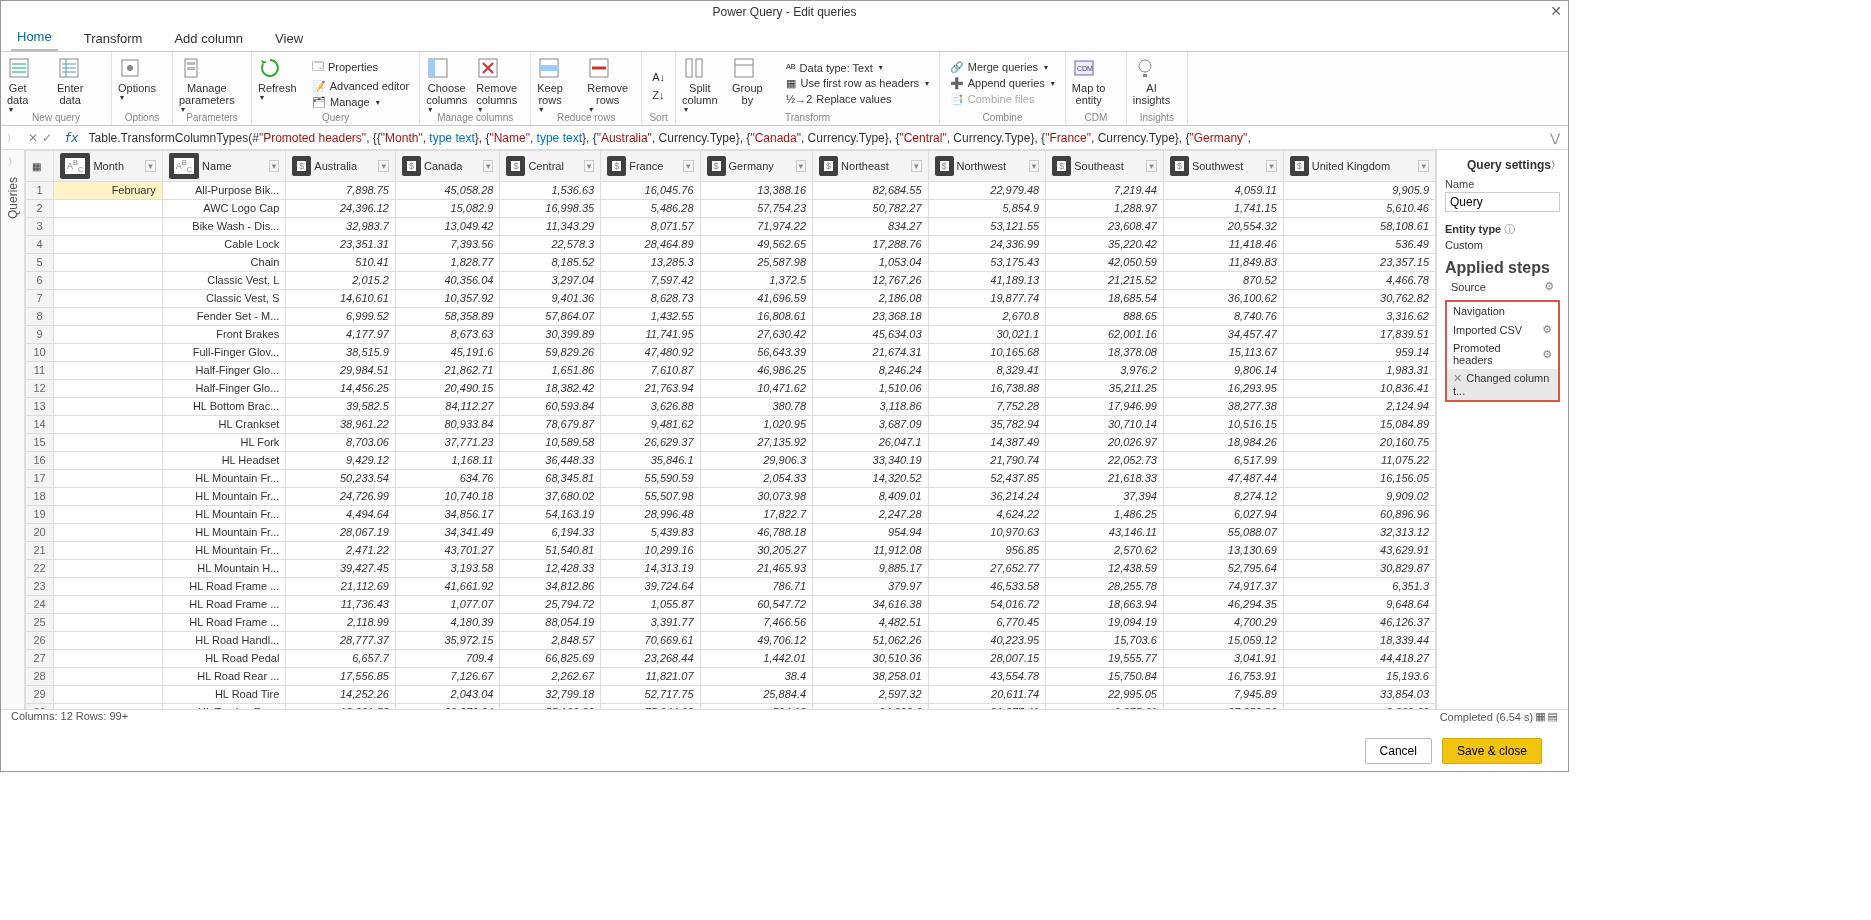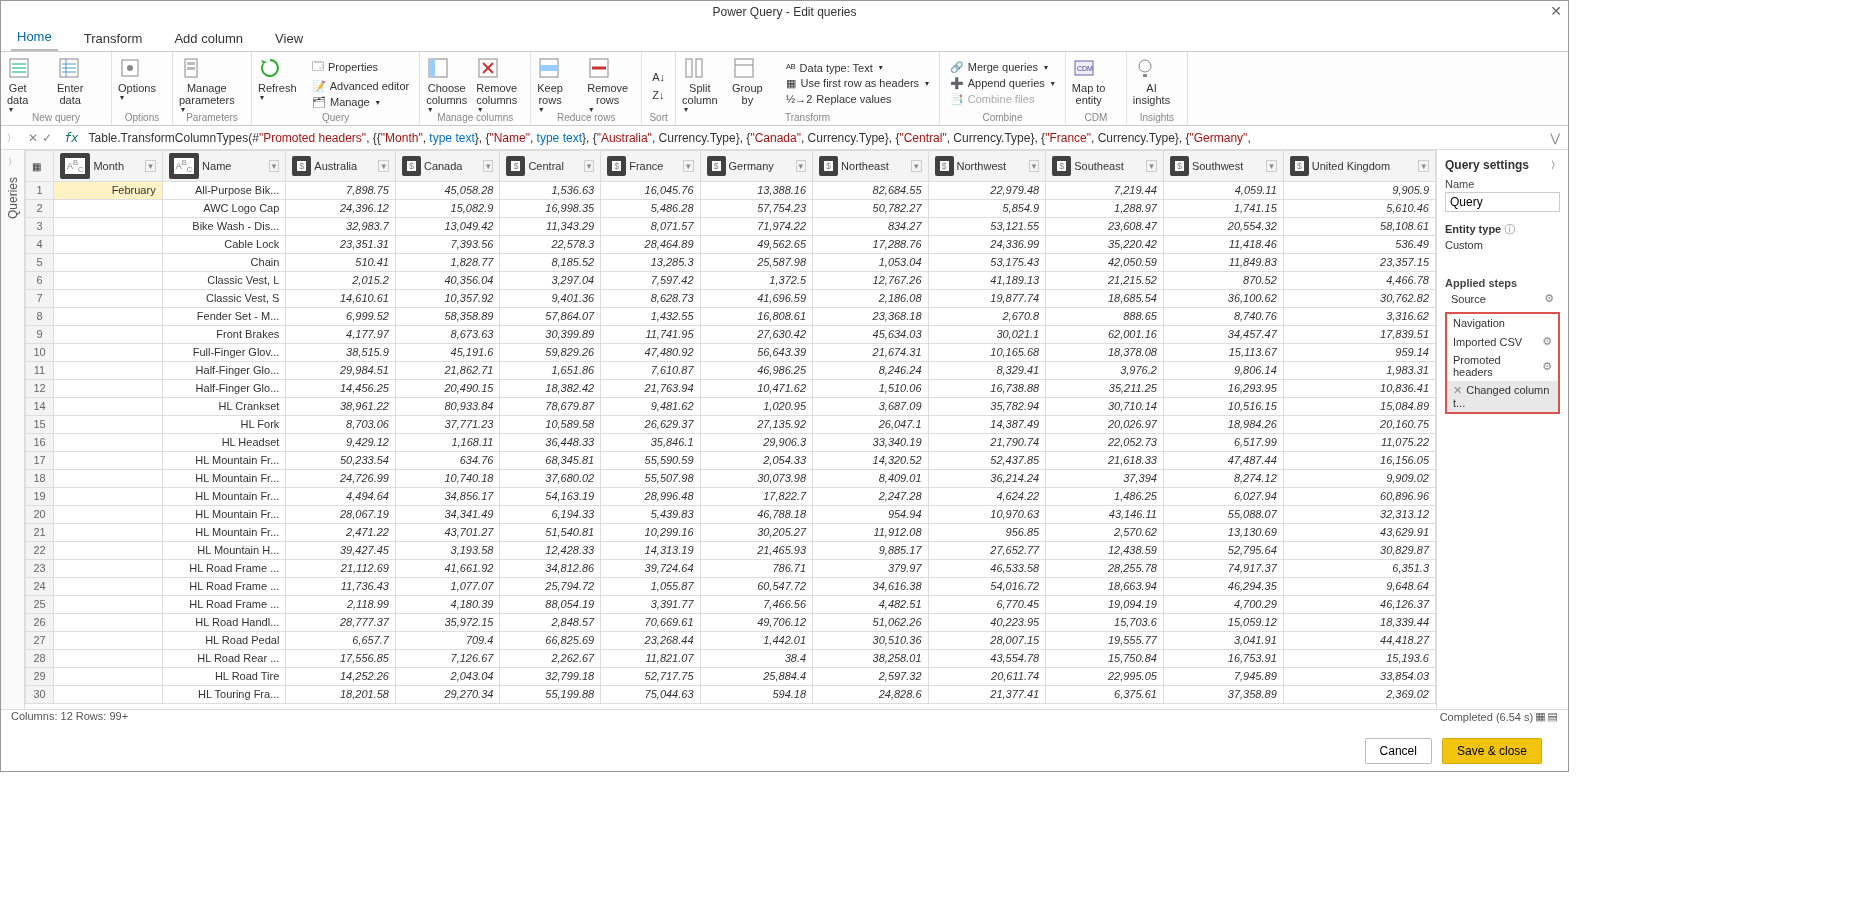--- a/index.html
+++ b/index.html
@@ -38,26 +38,26 @@
   table.grid th { background: #f4f4f4; font-weight: normal; text-align: left; position: relative;}
   table.grid th.rownum, table.grid td.rownum { background:#f4f4f4; text-align:center; color:#666; width:28px;}
   table.grid th.corner { width:28px; background:#f4f4f4;}
   table.grid th .col-h { display:flex; align-items:center; gap:3px;}
   table.grid th .type-ic { font-size:9px; background:#fff; border:5px solid #404040; padding:0 2px; border-radius:2px; color:#888;}
   table.grid th .filter-ic { margin-left:auto; font-size:9px; color:#888; border:1px solid #ccc; padding:0 2px;}
   table.grid td.num { text-align: right; font-style: italic;}
   table.grid td.txt { text-align: right;}
   table.grid tr.sel td.month { background:#fff3c6;}
   .settings { width: 132px; min-width:132px; border-left: 1px solid #ddd; padding: 8px 8px; font-size: 12px; overflow:hidden;}
-  .settings h3 { font-size: 12px; font-weight: 600; margin-bottom: 6px; display:flex; justify-content:space-between; align-items:center;}
+  .settings h3 { font-size: 12px; font-weight: 600; margin-bottom: 6px; display:flex; justify-content:flex-end; align-items:center;}
   .settings .field-lbl { font-size:11px; color:#444; margin-top:6px;}
   .settings input { width: 100%; border:1px solid #ccc; padding:2px 4px; font-size:12px; margin-top:2px;}
   .settings .entity { margin-top:10px; font-size:11px;}
   .steps-box { border: 2px solid #d9534f; margin-top: 4px; }
-  .steps-head { font-size:11px; font-weight:600; margin-top:26px; color:#444;}
+  .steps-head { font-size:16px; font-weight:600; margin-top:8px; color:#444;}
   .step { padding: 3px 6px; font-size: 11px; display:flex; justify-content:space-between; align-items:center; cursor:pointer;}
   .step.selected { background:#e8e8e8;}
   .gear { color:#888; font-size:11px;}
   .del-x { color:#888; font-size:11px; margin-right:4px;}
   .statusbar { height: 22px; border-top:1px solid #ddd; display:flex; align-items:flex-start; padding: 0 10px; font-size:11px; color:#555;}
   .statusbar .right { margin-left:auto; display:flex; align-items:center; gap:2px;}
   .footer-btns { height: 40px; display:flex; justify-content:flex-end; align-items:center; gap:10px; padding: 0 26px;}
   .btn { padding: 5px 14px; font-size: 12px; border:1px solid #bbb; background:#fff; border-radius:2px; cursor:pointer;}
   .btn.primary { background:#f2c40f; border-color:#d4a90a; color:#000;}
   .chev { font-size:9px; color:#777;}
@@ -600,20 +600,35 @@
                 <td class="num">18,382.42</td>
                 <td class="num">21,763.94</td>
                 <td class="num">10,471.62</td>
                 <td class="num">1,510.06</td>
                 <td class="num">16,738.88</td>
                 <td class="num">35,211.25</td>
                 <td class="num">16,293.95</td>
                 <td class="num">10,836.41</td>
               </tr>
               <tr>
+                <td class="rownum">13</td>
+                <td class="txt month"></td>
+                <td class="txt">HL Bottom Brac...</td>
+                <td class="num">39,582.5</td>
+                <td class="num">84,112.27</td>
+                <td class="num">60,593.84</td>
+                <td class="num">3,626.88</td>
+                <td class="num">380.78</td>
+                <td class="num">3,118.86</td>
+                <td class="num">7,752.28</td>
+                <td class="num">17,946.99</td>
+                <td class="num">38,277.38</td>
+                <td class="num">2,124.94</td>
+              </tr>
+              <tr>
                 <td class="rownum">14</td>
                 <td class="txt month"></td>
                 <td class="txt">HL Crankset</td>
                 <td class="num">38,961.22</td>
                 <td class="num">80,933.84</td>
                 <td class="num">78,679.87</td>
                 <td class="num">9,481.62</td>
                 <td class="num">1,020.95</td>
                 <td class="num">3,687.09</td>
                 <td class="num">35,782.94</td>

